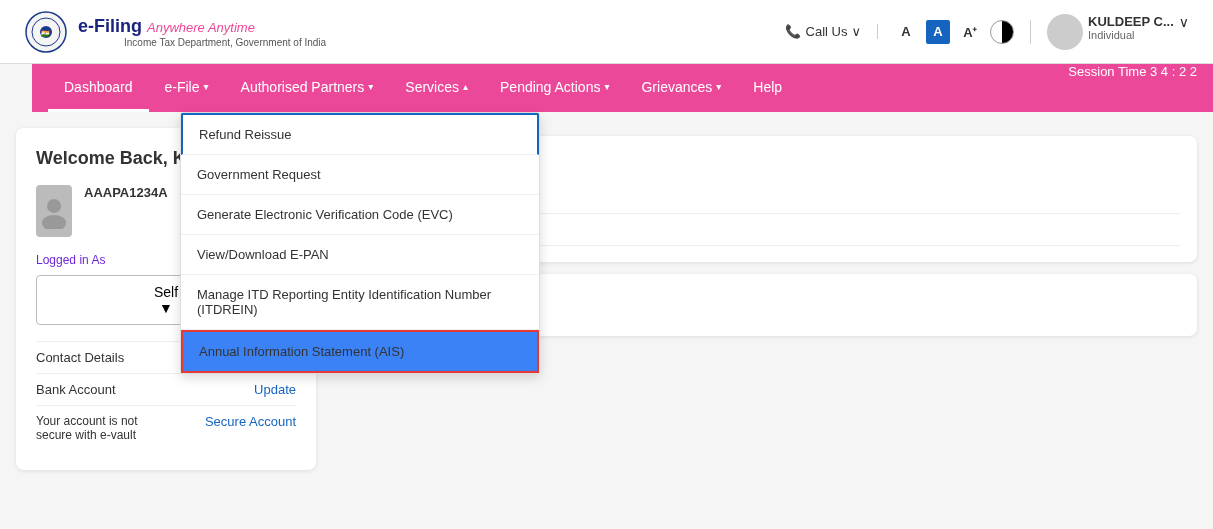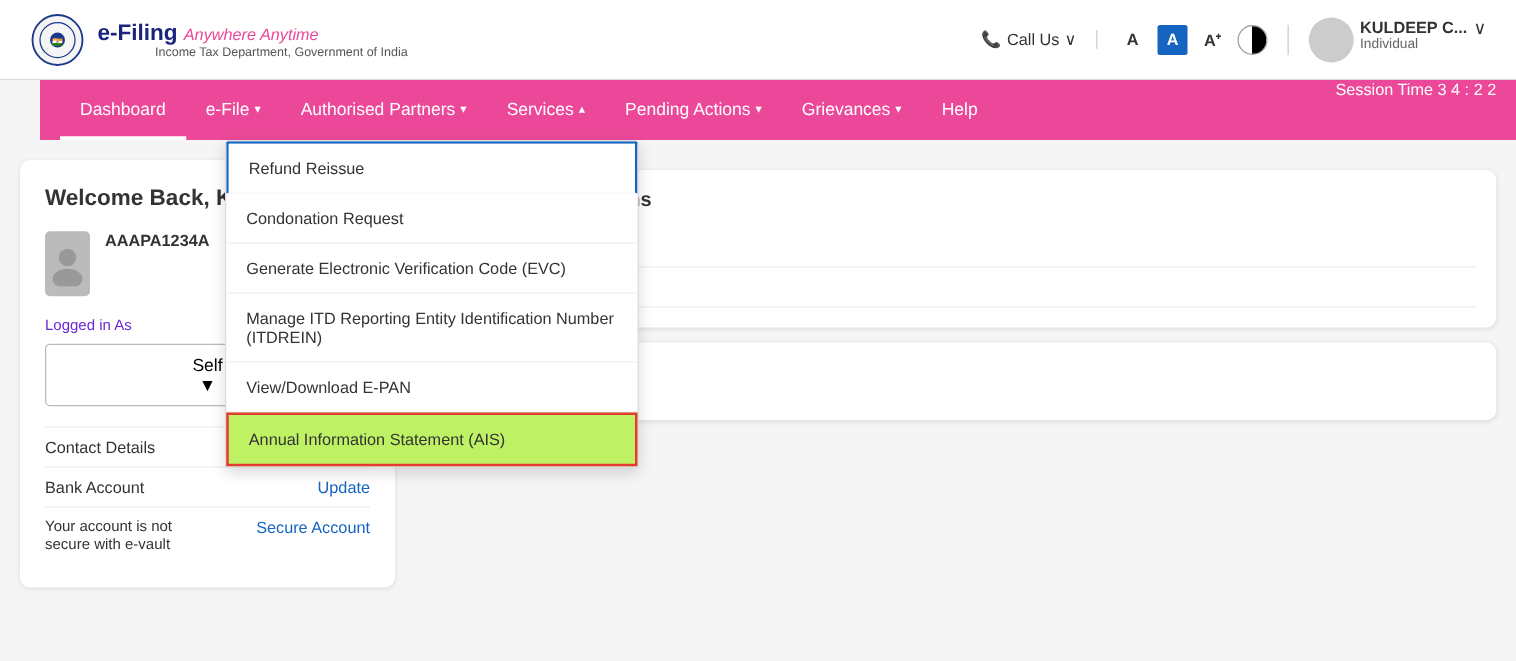--- a/index.html
+++ b/index.html
@@ -263,42 +263,42 @@
     }
     .services-dropdown {
       position: absolute;
       top: 48px;
       left: 50%;
       transform: translateX(-200px);
       background: #fff;
       border: 1px solid #ddd;
       border-radius: 4px;
       box-shadow: 0 4px 12px rgba(0,0,0,0.15);
-      width: 331px;
+      width: 360px;
       z-index: 200;
       pointer-events: all;
     }
     .dropdown-item {
       padding: 12px 16px;
       font-size: 13px;
       color: #333;
       cursor: pointer;
       border-bottom: 1px solid #f0f0f0;
     }
     .dropdown-item:first-child {
       border-top: 2px solid #1565c0;
       border-left: 2px solid #1565c0;
       border-right: 2px solid #1565c0;
       border-bottom: 1px solid #f0f0f0;
       border-radius: 2px 2px 0 0;
       background: #fff;
     }
     .dropdown-item.ais-highlighted {
       border: 2px solid #e53935;
-      background: #bef264;
+      background: #3b82f6;
     }
 
     
     .returns-section {
       background: #fff;
       border-radius: 8px;
       padding: 16px;
       box-shadow: 0 1px 4px rgba(0,0,0,0.1);
       margin-top: 8px;
     }
@@ -461,29 +461,29 @@
         <span>Pending Actions</span>
       </div>
     </div>
   </div>
 
   <div class="services-dropdown" style="top: 0px; left: 380px;">
     <div class="dropdown-item">
       <span>Refund Reissue</span>
     </div>
     <div class="dropdown-item">
-      <span>Condonation Request</span>
+      <span>Government Request</span>
     </div>
     <div class="dropdown-item">
       <span>Generate Electronic Verification Code (EVC)</span>
     </div>
     <div class="dropdown-item">
+      <span>View/Download E-PAN</span>
+    </div>
+    <div class="dropdown-item">
       <span>Manage ITD Reporting Entity Identification Number (ITDREIN)</span>
-    </div>
-    <div class="dropdown-item">
-      <span>View/Download E-PAN</span>
     </div>
     <div class="dropdown-item ais-highlighted">
       <span>Annual Information Statement (AIS)</span>
     </div>
   </div>
 
 </div>
 
 </body></html>

